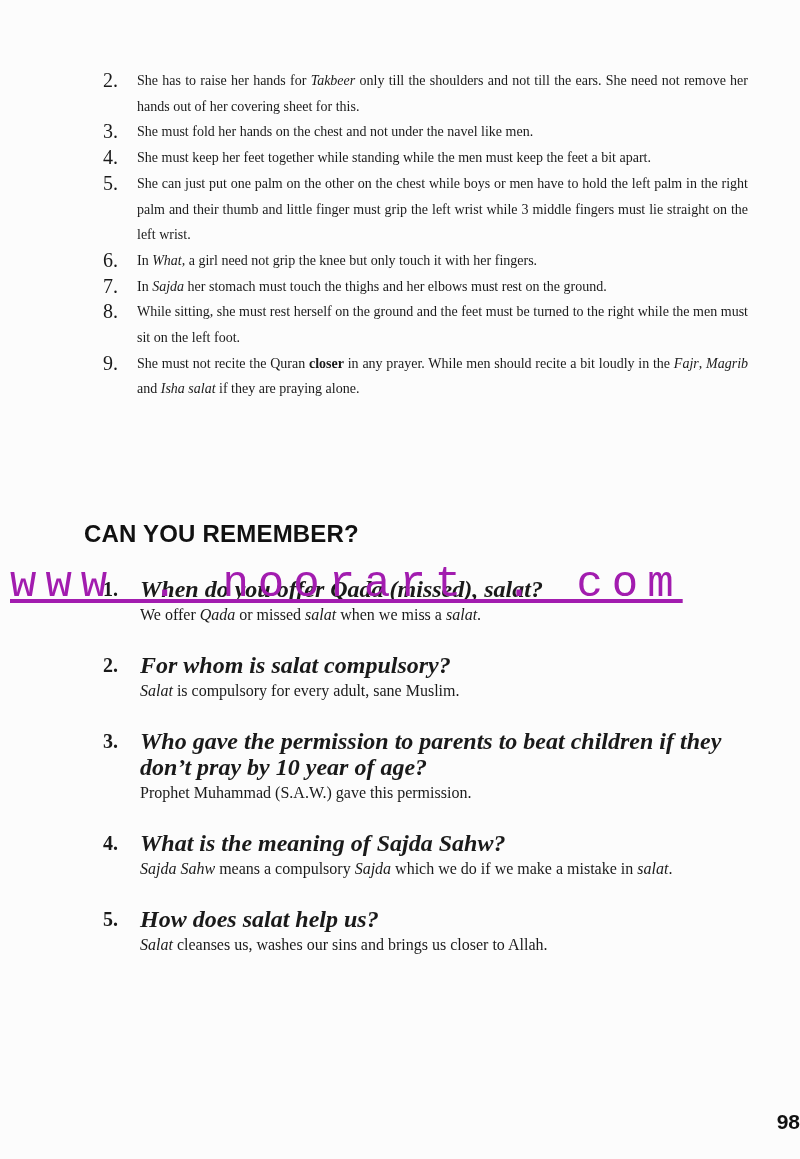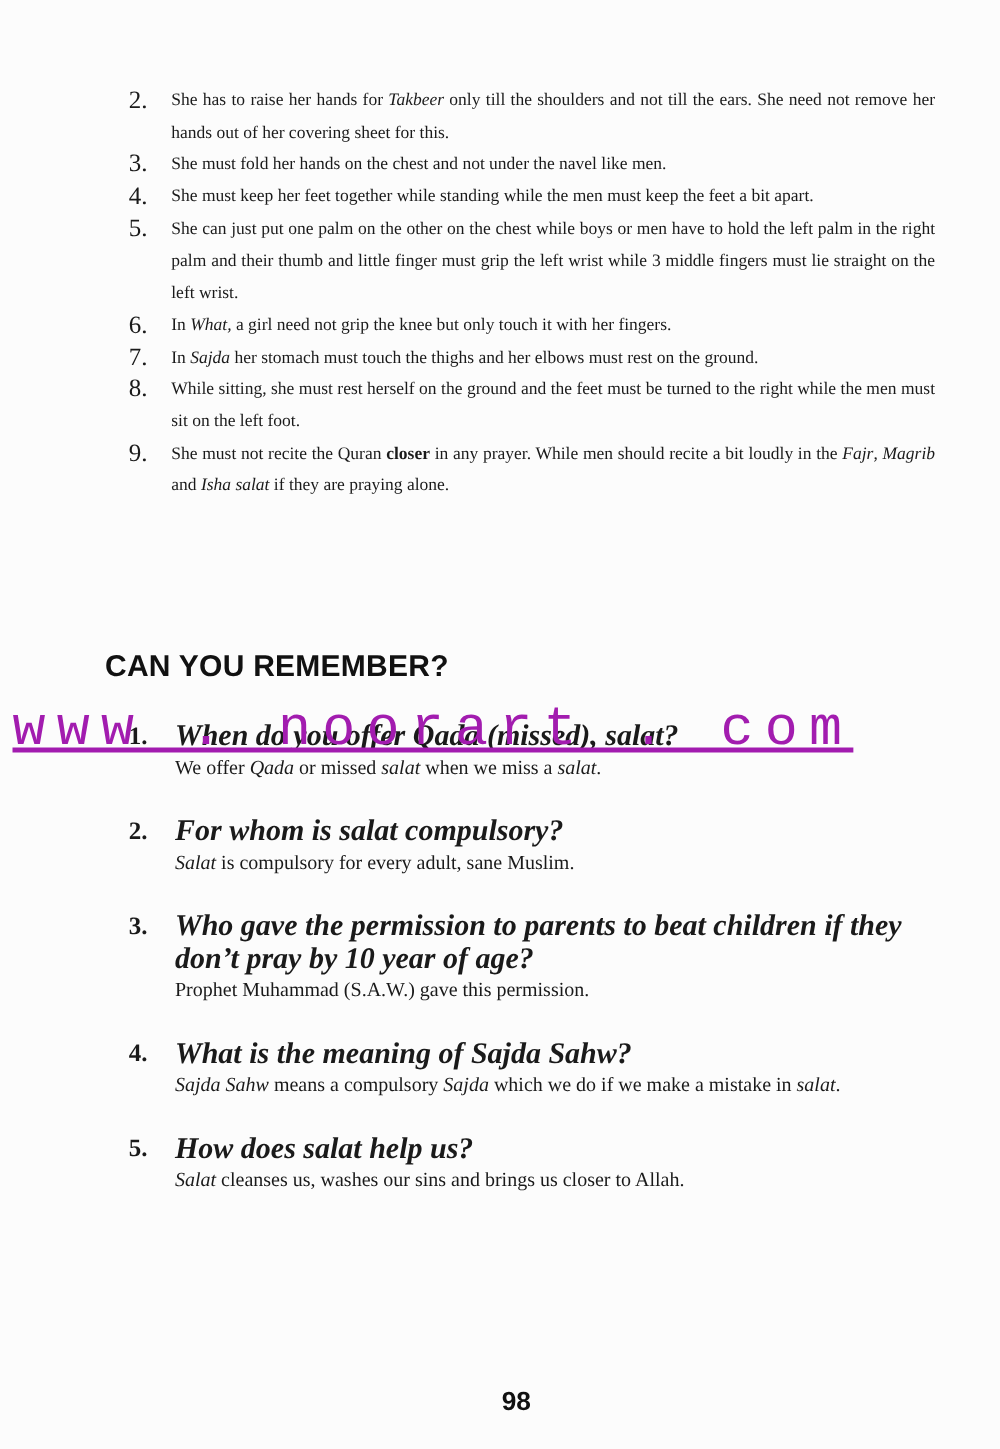--- a/index.html
+++ b/index.html
@@ -94,21 +94,21 @@
     font-size:16px;
     line-height:26px;
   }
   
   .s-i{font-style:italic;}
   .s-b{font-weight:bold;}
   
   .footer{
     position:absolute;
     top:1110px;left:0;right:0;
-    text-align:center;
+    text-align:right;
     text-indent:26px;
     font-family:"Liberation Sans", sans-serif;
     font-weight:bold;
     font-size:21px;
     color:#111;
   }
 </style>
 </head>
 <body>
 

